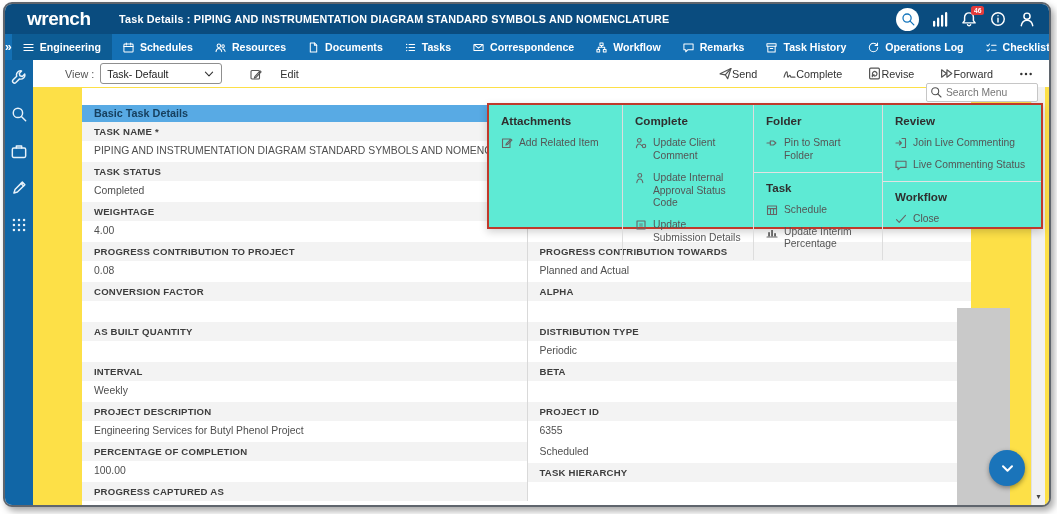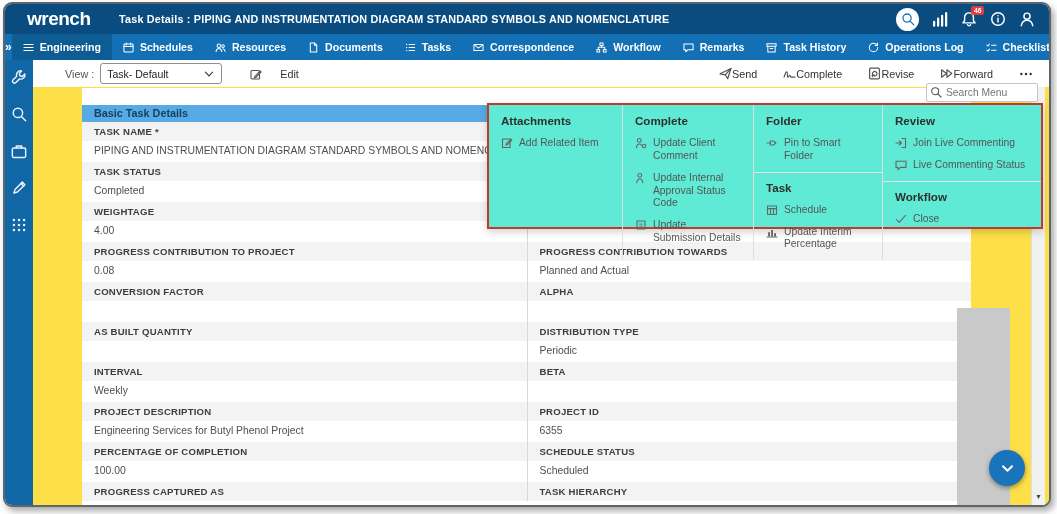--- a/index.html
+++ b/index.html
@@ -370,21 +370,20 @@
               <div class="field-label">PROGRESS CONTRIBUTION TOWARDS</div>
               <div class="field-value">Planned and Actual</div>
               <div class="field-label">ALPHA</div>
               <div class="field-value"></div>
               <div class="field-label">DISTRIBUTION TYPE</div>
               <div class="field-value">Periodic</div>
               <div class="field-label">BETA</div>
               <div class="field-value"></div>
               <div class="field-label">PROJECT ID</div>
               <div class="field-value">6355</div>
-              <div class="field-label">SCHEDULE STATUS</div>
               <div class="field-value">Scheduled</div>
               <div class="field-label">TASK HIERARCHY</div>
             </div>
         </div>
       </div>
       <div class="gray-band"></div>
       <div class="vscroll">
         <div class="scroll-arrow">▾</div>
       </div>
       <div class="fab">

